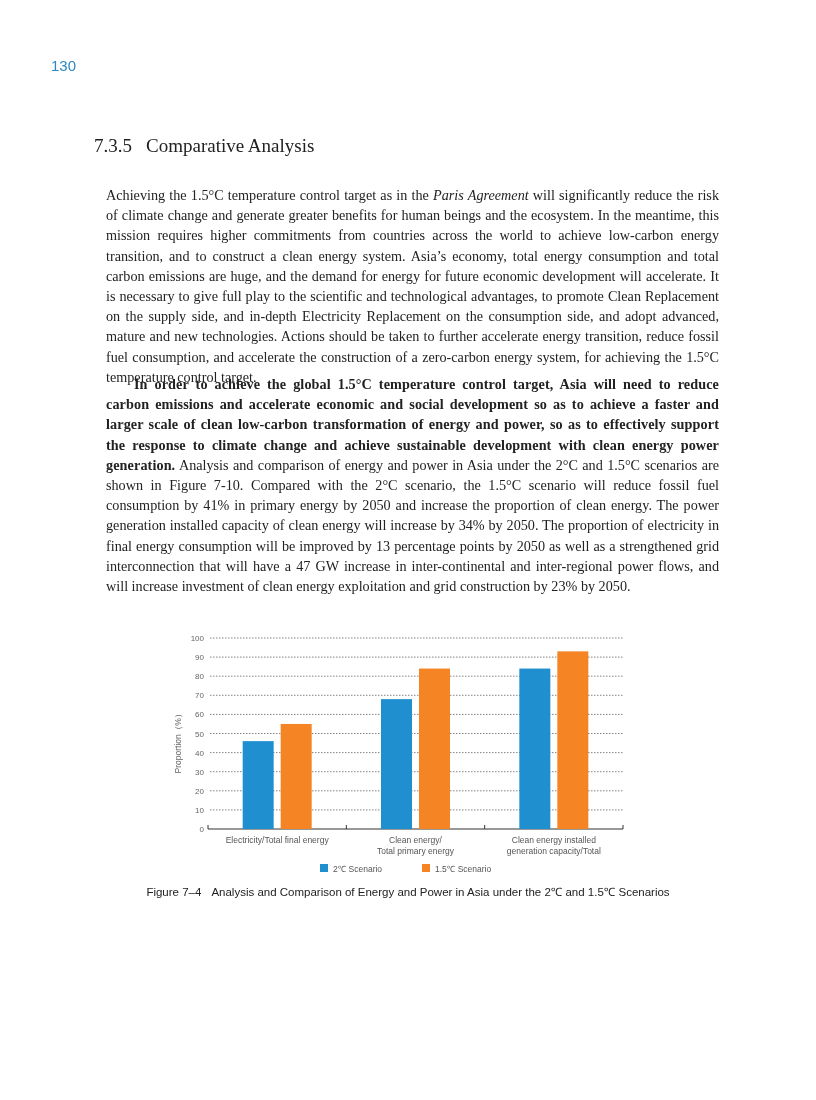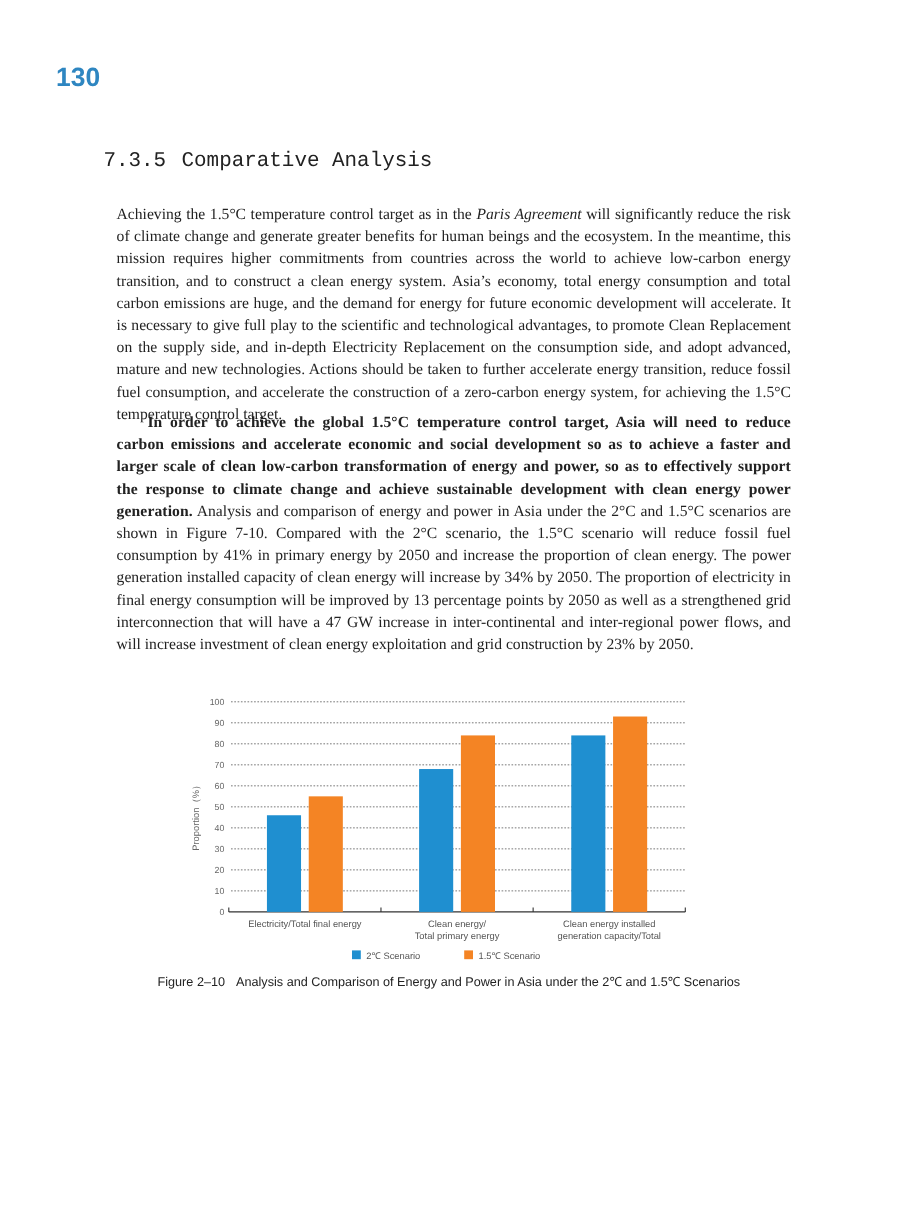--- a/index.html
+++ b/index.html
@@ -1,24 +1,24 @@
 <!DOCTYPE html>
 <html><head>
 <meta charset="utf-8">
 <style>
   html, body { margin: 0; padding: 0; background: #ffffff; }
   body { width: 816px; height: 1100px; position: relative; overflow: hidden; }
   .page-num {
     position: absolute; left: 51px; top: 57px;
-    font-family: "Liberation Sans", sans-serif; font-weight: bold;
-    font-size: 24px; color: #2e86c1;
+    font-family: "Liberation Sans", sans-serif; font-weight: normal;
+    font-size: 15px; color: #2e86c1;
   }
   .section-title {
     position: absolute; left: 94px; top: 135px;
-    font-family: Liberation Mono, monospace; font-size: 19px; color: #222;
+    font-family: Liberation Serif, serif; font-size: 19px; color: #222;
   }
   .section-title .num { margin-right: 14px; }
   .body-text {
     position: absolute; left: 94px; width: 613px;
     font-family: "Liberation Serif", serif; font-size: 14.2px; line-height: 20.2px;
     color: #222; text-align: justify; margin: 12px;
   }
   #p1 { top: 173px; }
   #p2 { top: 362px; text-indent: 28px; }
   .body-text b { font-weight: bold; letter-spacing: 0.1px; }
@@ -86,14 +86,14 @@
       <text x="388.83333333333337" y="215" font-size="8.5" fill="#555" text-anchor="middle">Clean energy installed</text>
       <text x="388.83333333333337" y="226" font-size="8.5" fill="#555" text-anchor="middle">generation capacity/Total</text>
       <rect x="155" y="236" width="8" height="8" fill="#1f8fd0"></rect>
       <text x="168" y="244" font-size="8.5" fill="#555">2℃ Scenario</text>
       <rect x="257" y="236" width="8" height="8" fill="#f48424"></rect>
       <text x="270" y="244" font-size="8.5" fill="#555">1.5℃ Scenario</text>
     </svg>
 </div>
 
 <div class="caption">
-  <span class="fig">Figure 2–10</span><span>Analysis and Comparison of Energy and Power in Asia under the 2℃ and 1.5℃ Scenarios</span>
+  <span class="fig">Figure 7–4</span><span>Analysis and Comparison of Energy and Power in Asia under the 2℃ and 1.5℃ Scenarios</span>
 </div>
 
 </body></html>

